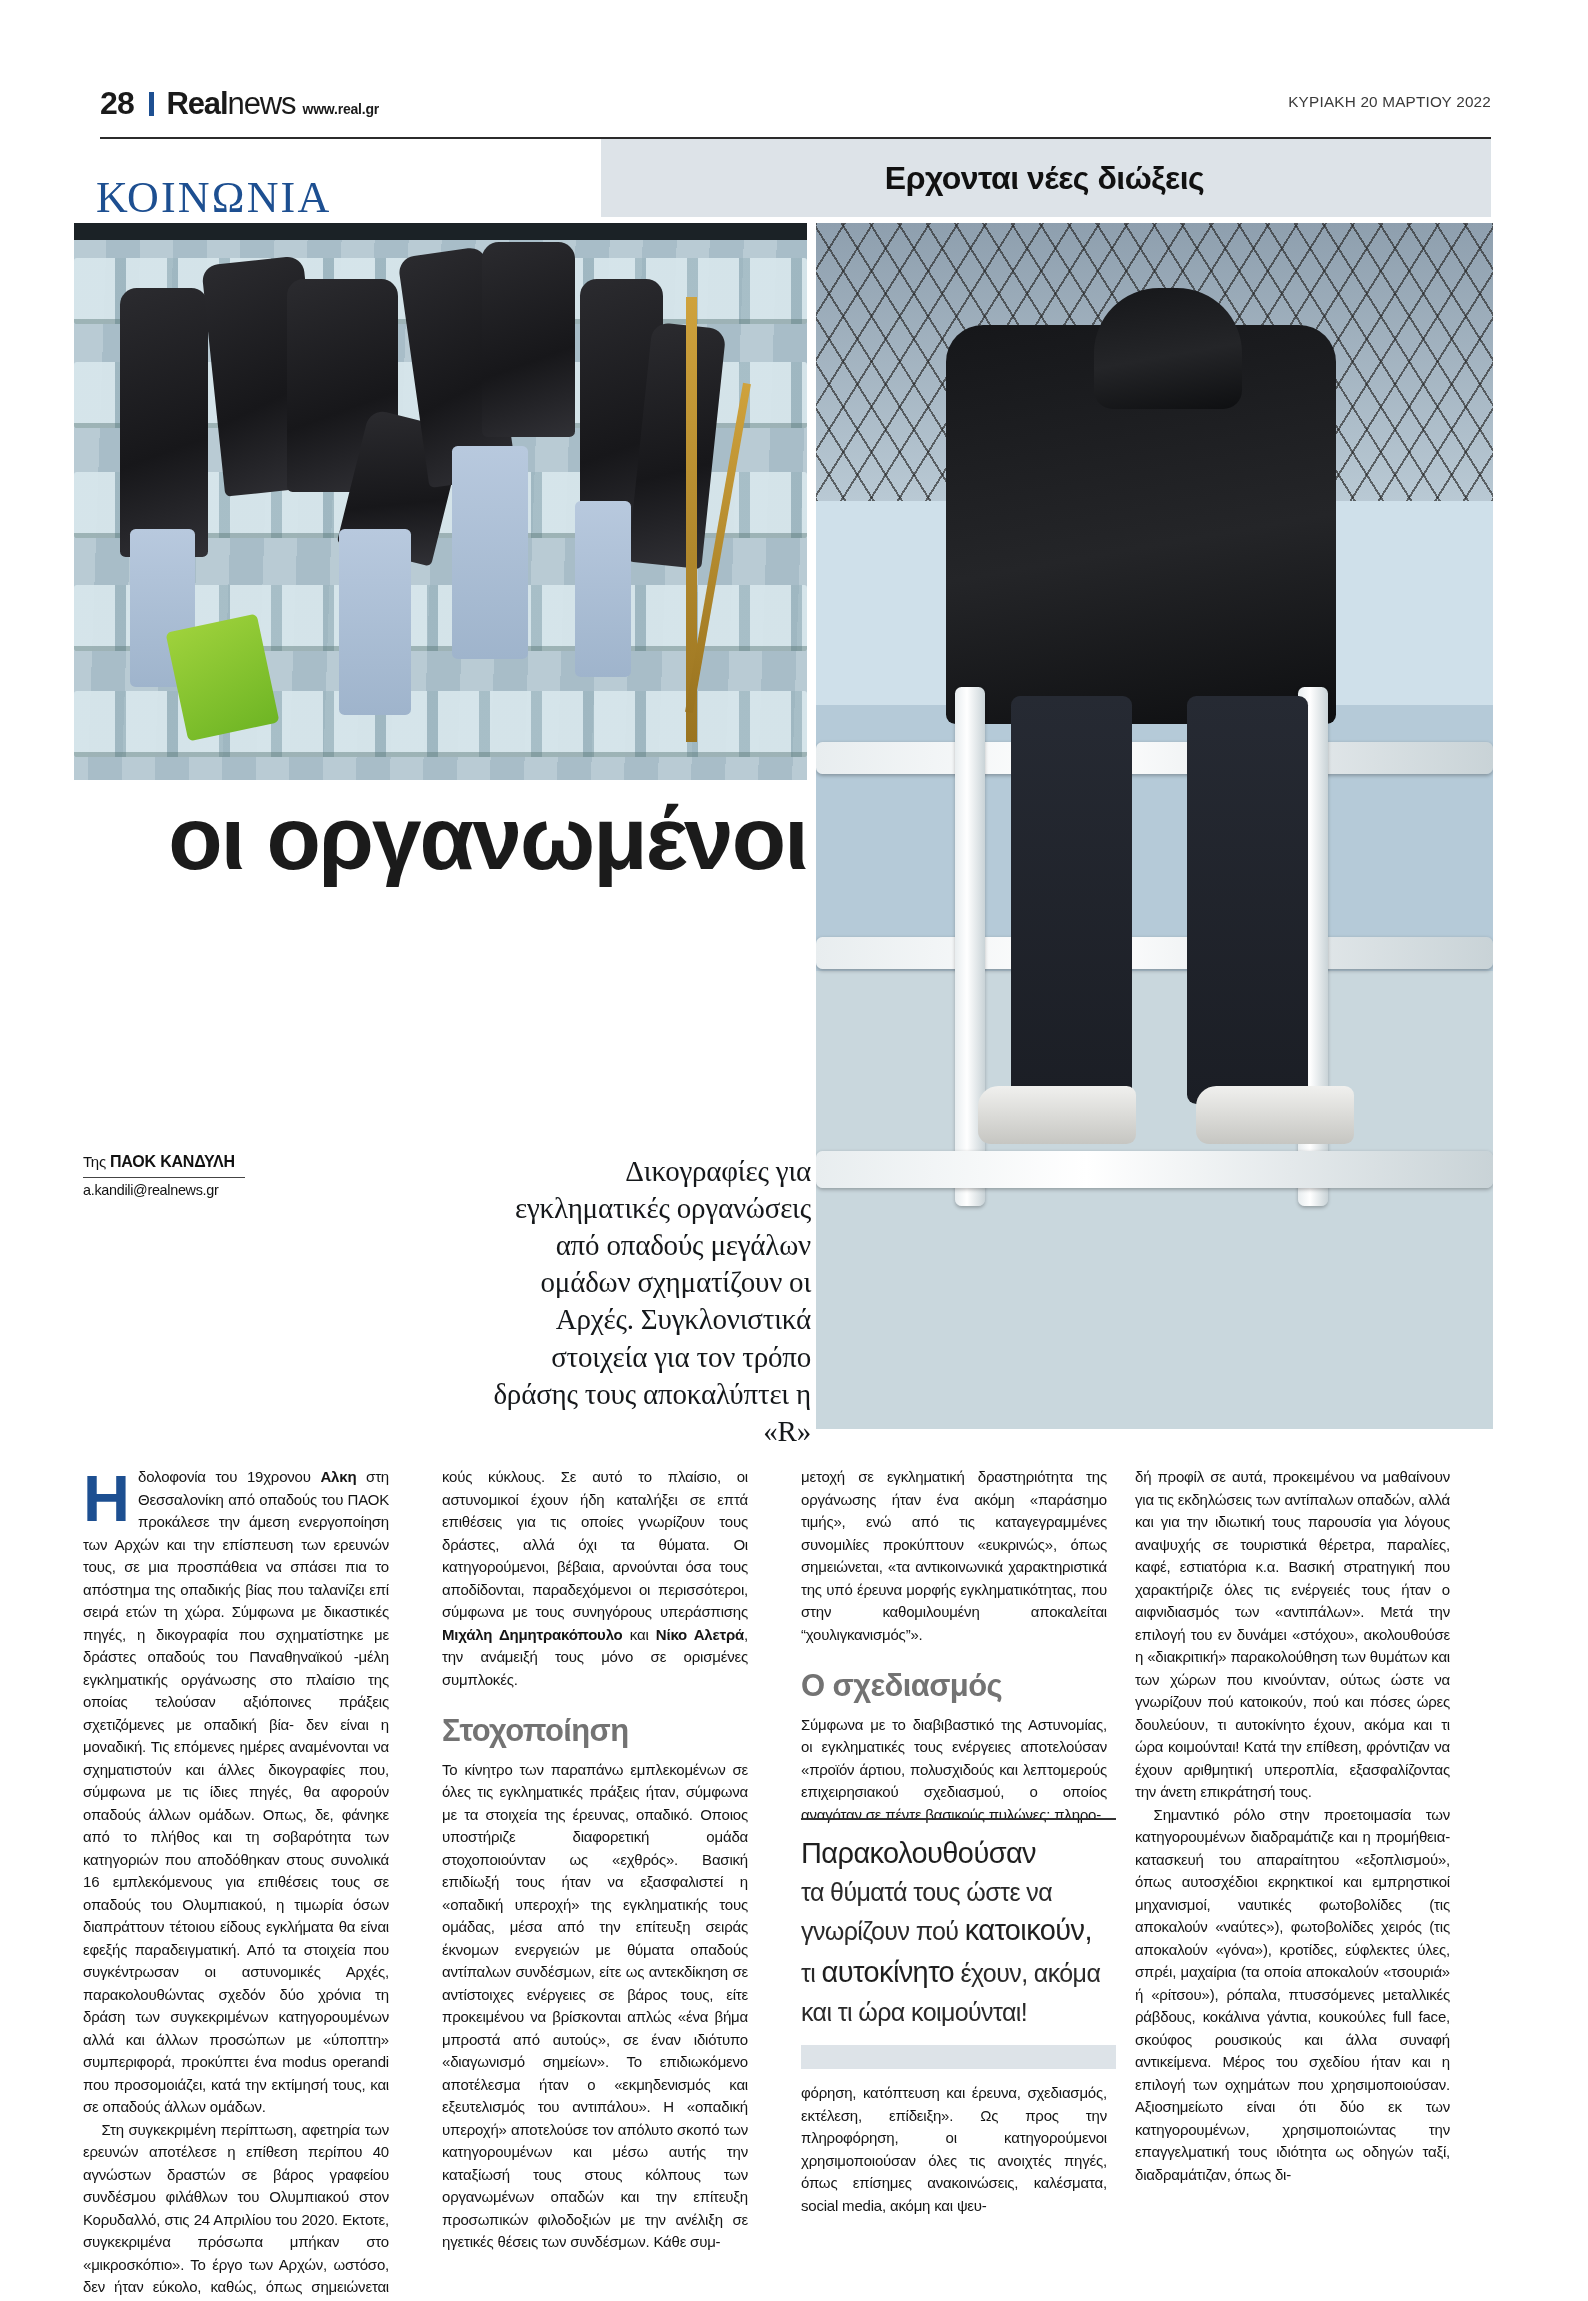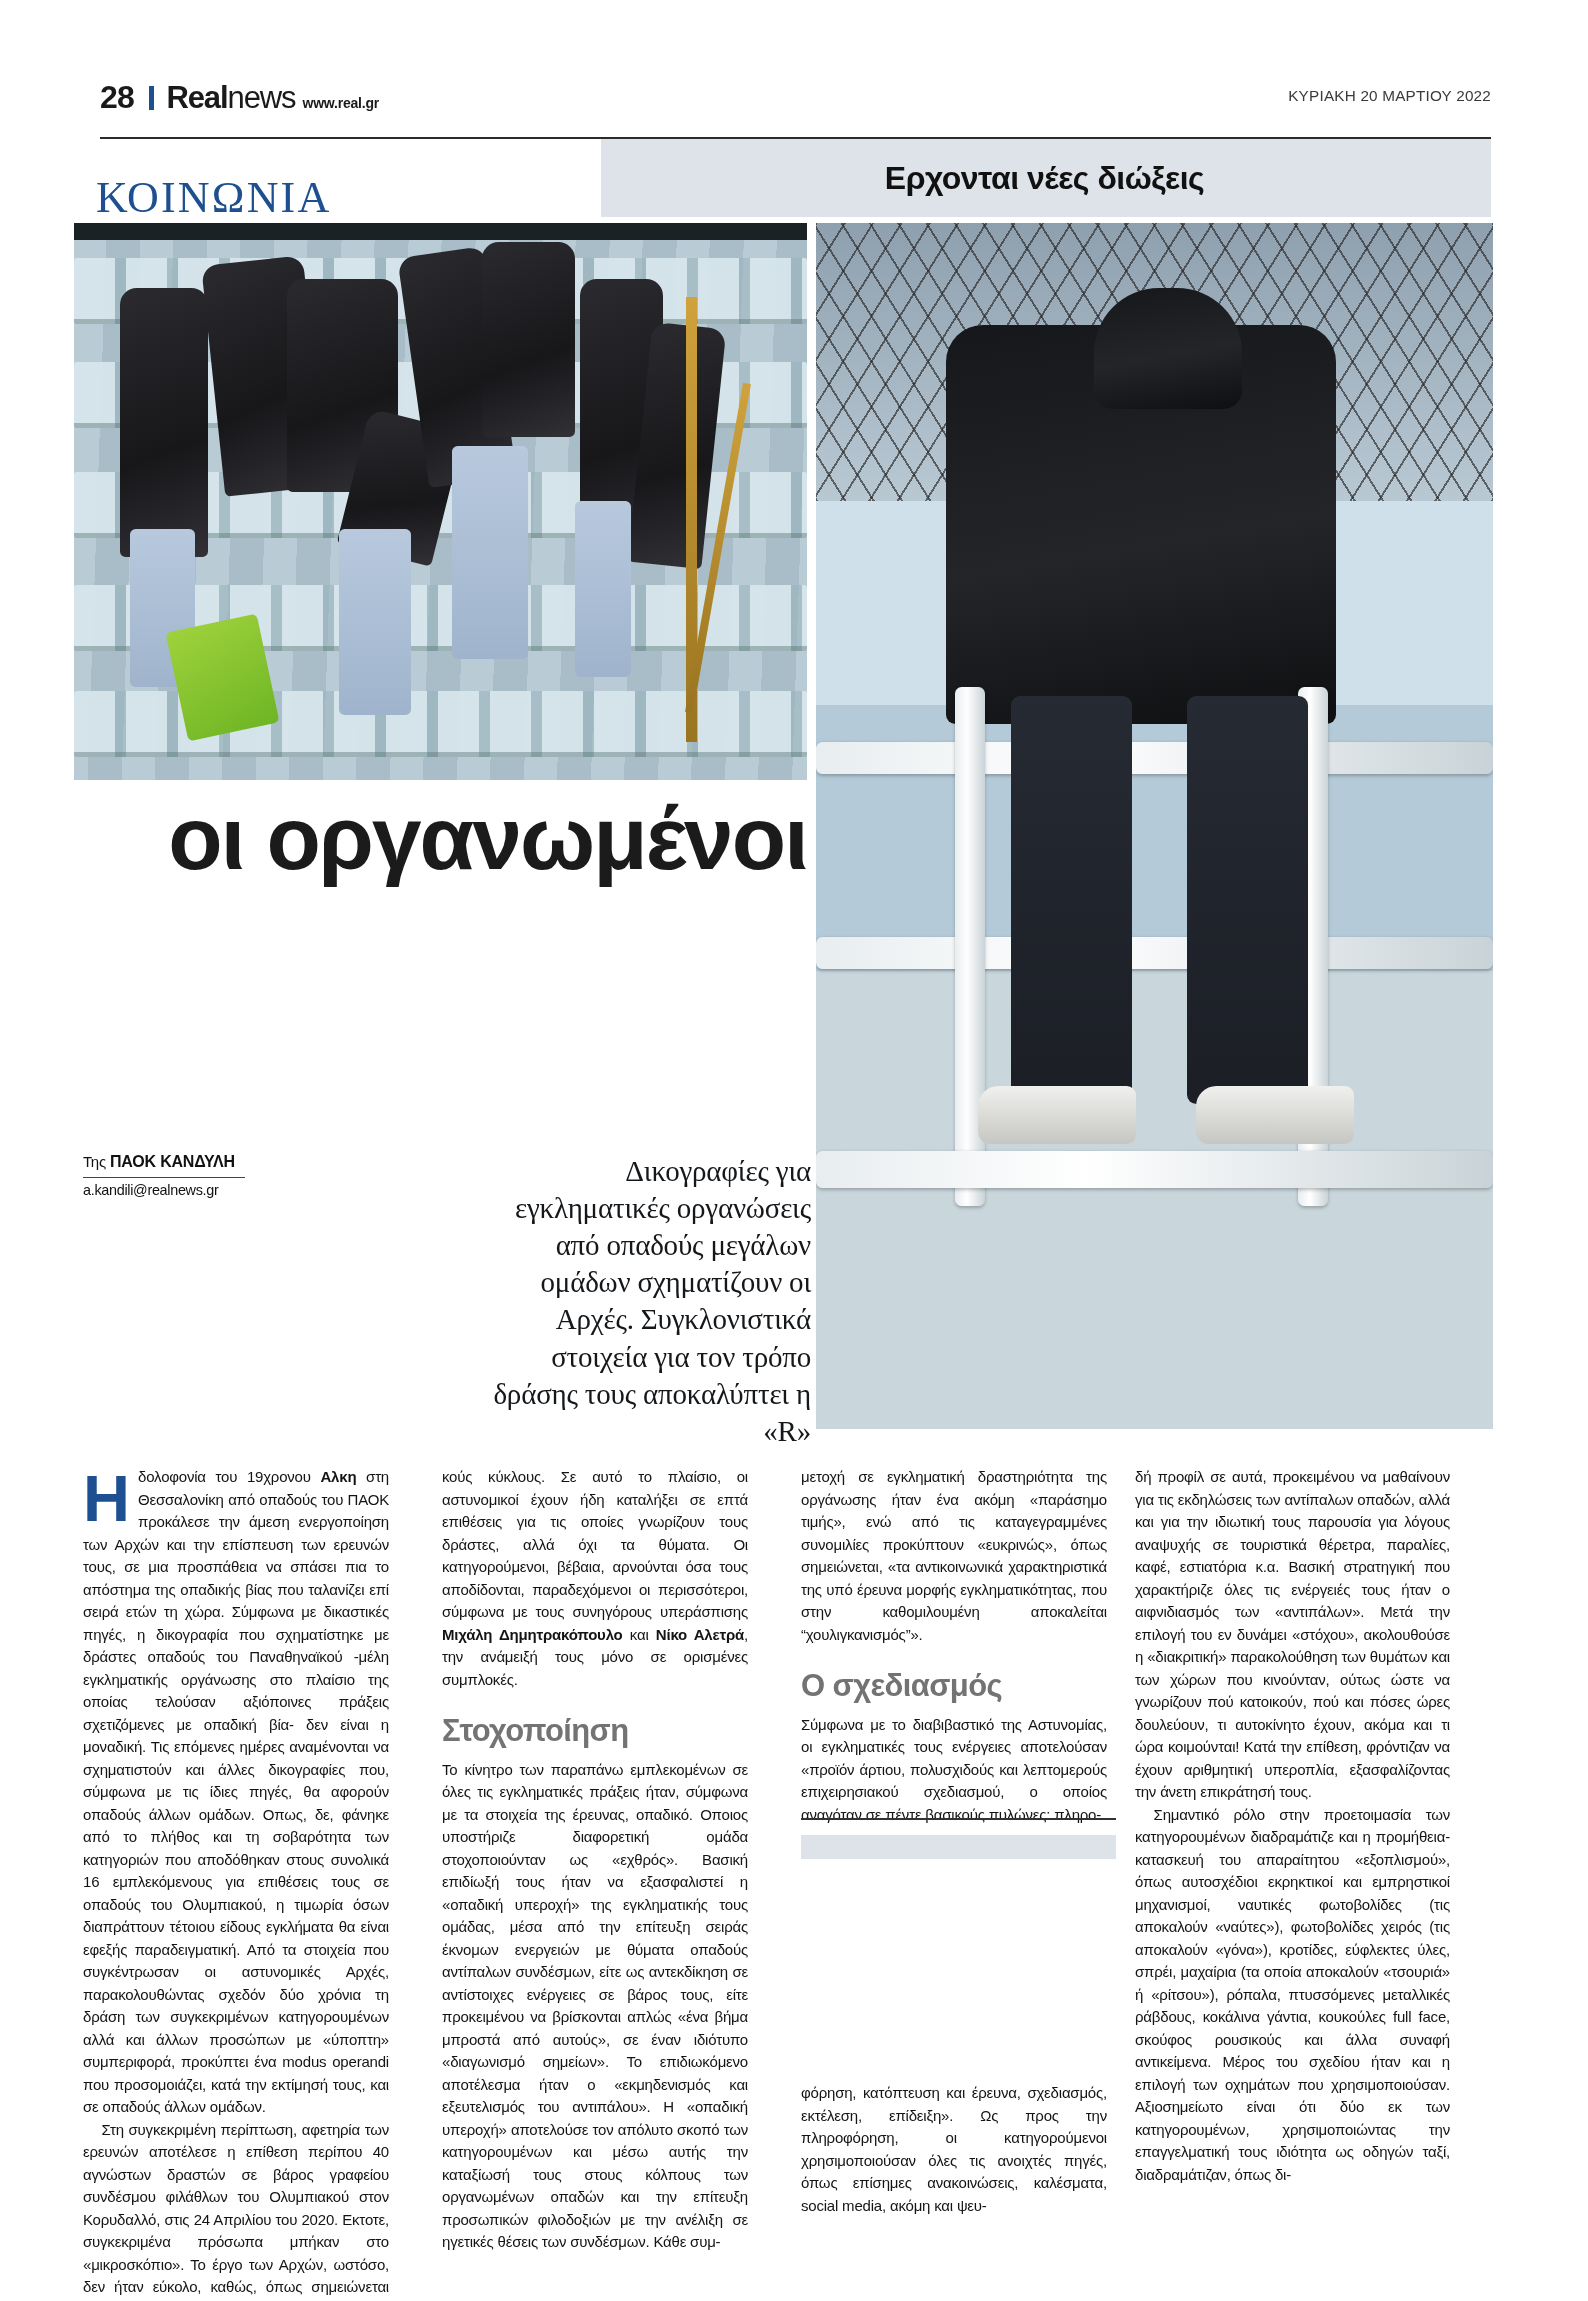--- a/index.html
+++ b/index.html
@@ -6,21 +6,21 @@
   html,body{margin:0;padding:0;background:#ffffff;}
   body{
     width:1589px;height:2301px;
     font-family:"Liberation Sans", sans-serif;
     color:#111;
     -webkit-font-smoothing:antialiased;
   }
   .page{position:relative;width:1589px;height:2301px;background:#fff;overflow:hidden;}
 
   
-  .masthead{position:absolute;left:100px;top:79px;width:1391px;height:43px;}
+  .masthead{position:absolute;left:100px;top:85px;width:1391px;height:43px;}
   .mh-left{position:absolute;left:0;top:0;display:flex;align-items:baseline;}
   .folio{font-size:32px;font-weight:700;letter-spacing:-0.9px;color:#1a1a1a;}
   .folio-rule{display:inline-block;width:5.6px;height:24px;background:#1d4f91;margin:0 12px 0 15px;position:relative;top:1.9px;}
   .brand{font-size:31px;letter-spacing:-1.1px;color:#1a1a1a;}
   .brand b{font-weight:700;}
   .brand span.light{font-weight:400;}
   .brand-url{font-size:14px;font-weight:700;margin-left:7px;letter-spacing:-0.2px;color:#1a1a1a;}
   .mh-date{position:absolute;right:0;top:8.3px;font-size:15.3px;color:#3a3a3a;letter-spacing:0.2px;text-align:right;}
   .mh-rule{position:absolute;left:100px;top:137px;width:1391px;height:1.5px;background:#2b2b2b;}
 
@@ -204,17 +204,24 @@
     </div>
 
     <div class="col c4">
       <p class="first">δή προφίλ σε αυτά, προκειμένου να μαθαίνουν για τις εκδηλώσεις των αντίπαλων οπαδών, αλλά και για την ιδιωτική τους παρουσία για λόγους αναψυχής σε τουριστικά θέρετρα, παραλίες, καφέ, εστιατόρια κ.α. Βασική στρατηγική που χαρακτήριζε όλες τις ενέργειές τους ήταν ο αιφνιδιασμός των «αντιπάλων». Μετά την επιλογή του εν δυνάμει «στόχου», ακολουθούσε η «διακριτική» παρακολούθηση των θυμάτων και των χώρων που κινούνταν, ούτως ώστε να γνωρίζουν πού κατοικούν, πού και πόσες ώρες δουλεύουν, τι αυτοκίνητο έχουν, ακόμα και τι ώρα κοιμούνται! Κατά την επίθεση, φρόντιζαν να έχουν αριθμητική υπεροπλία, εξασφαλίζοντας την άνετη επικράτησή τους.</p>
       <p>Σημαντικό ρόλο στην προετοιμασία των κατηγορουμένων διαδραμάτιζε και η προμήθεια-κατασκευή του απαραίτητου «εξοπλισμού», όπως αυτοσχέδιοι εκρηκτικοί και εμπρηστικοί μηχανισμοί, ναυτικές φωτοβολίδες (τις αποκαλούν «ναύτες»), φωτοβολίδες χειρός (τις αποκαλούν «γόνα»), κροτίδες, εύφλεκτες ύλες, σπρέι, μαχαίρια (τα οποία αποκαλούν «τσουριά» ή «ρίτσου»), ρόπαλα, πτυσσόμενες μεταλλικές ράβδους, κοκάλινα γάντια, κουκούλες full face, σκούφος ρουσικούς και άλλα συναφή αντικείμενα. Μέρος του σχεδίου ήταν και η επιλογή των οχημάτων που χρησιμοποιούσαν. Αξιοσημείωτο είναι ότι δύο εκ των κατηγορουμένων, χρησιμοποιώντας την επαγγελματική τους ιδιότητα ως οδηγών ταξί, διαδραμάτιζαν, όπως δι-</p>
     </div>
   </div>
 
   <div class="pull">
     <div class="top-rule"></div>
+    <div class="q">
+      <span class="lead">Παρακολουθούσαν</span><br>
+      <span>τα θύματά τους ώστε να</span><br>
+      <span>γνωρίζουν πού </span><b>κατοικούν,</b><br>
+      <span>τι </span><b>αυτοκίνητο</b><span> έχουν, ακόμα</span><br>
+      <span>και τι ώρα κοιμούνται!</span>
+    </div>
     <div class="bar"></div>
   </div>
 
 </div>
 
 
 </body></html>

